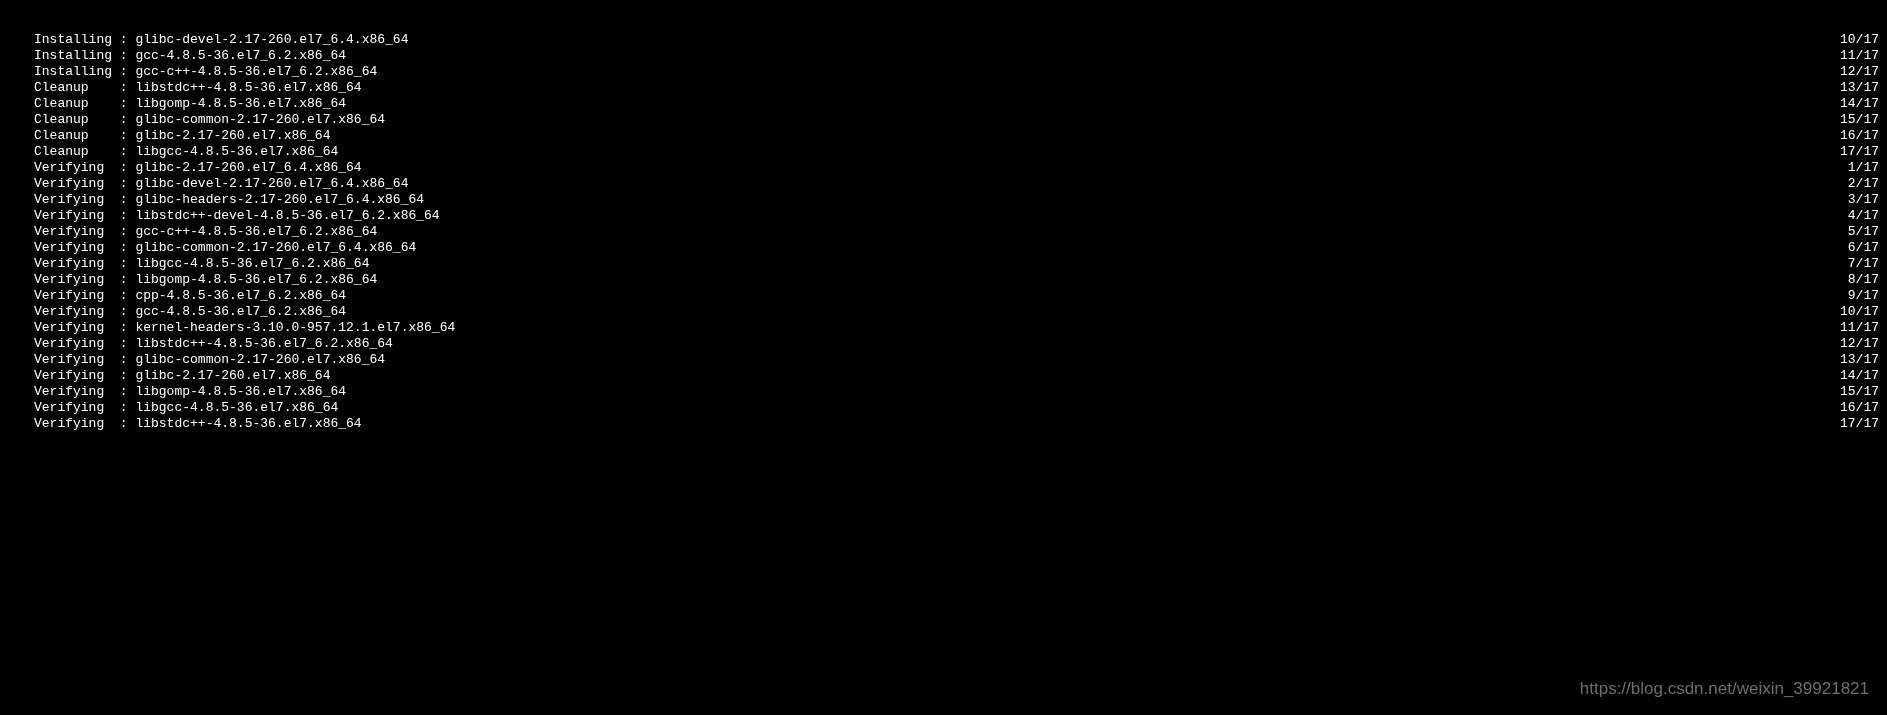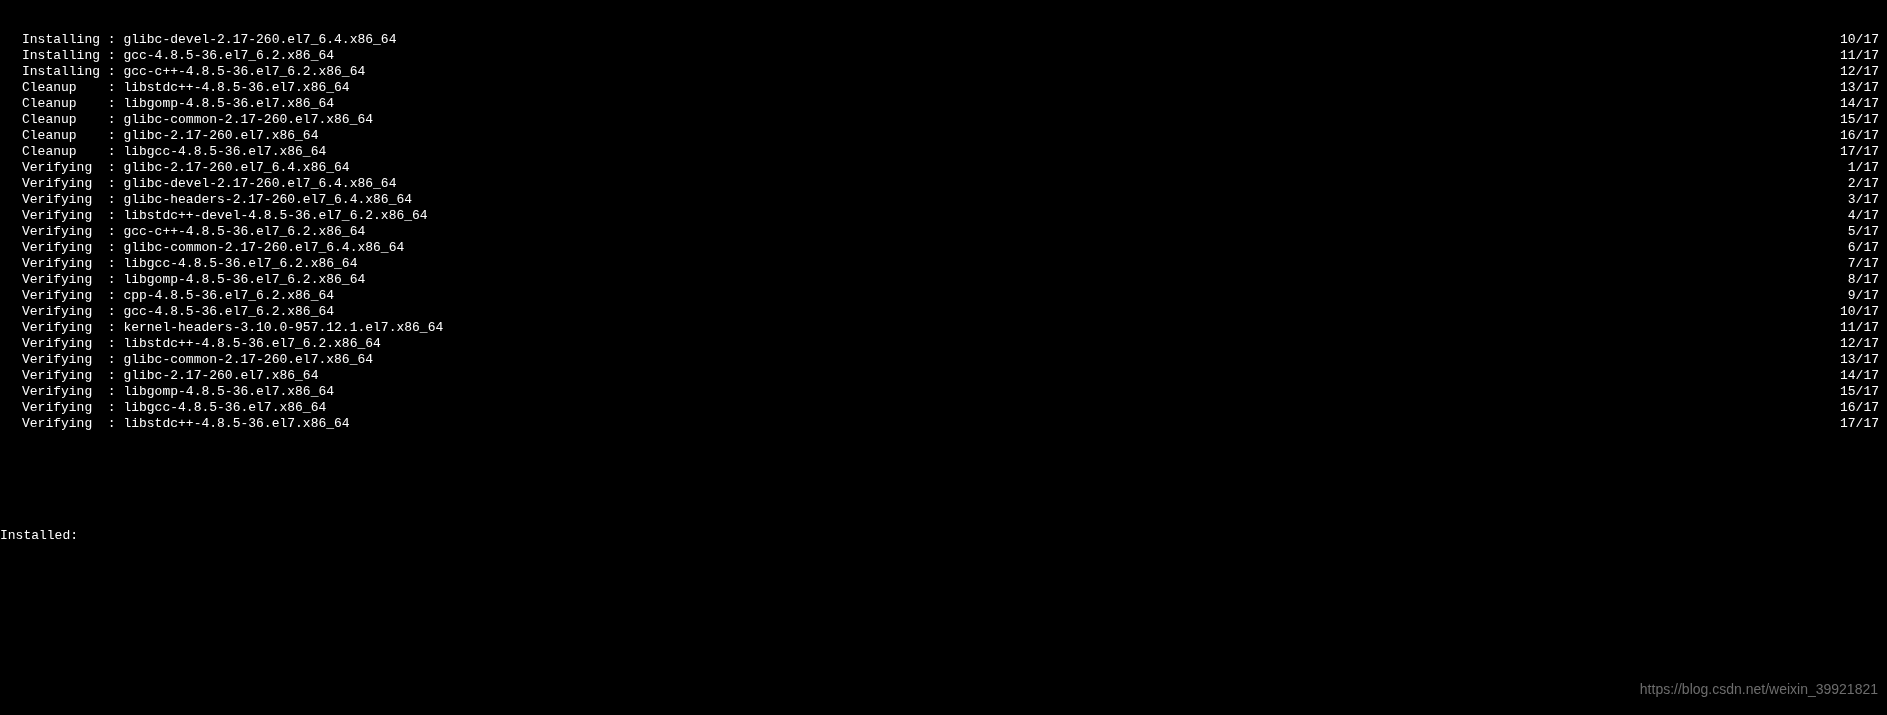--- a/index.html
+++ b/index.html
@@ -1,32 +1,31 @@
 <!DOCTYPE html>
 <html><head>
 <meta charset="utf-8">
 <style>
   html,body{margin:0;padding:0;background:#000;color:#fff;font-family:Consolas,"Courier New",monospace;font-size:13px;line-height:16px;width:1887px;height:715px;overflow:hidden}
   .term{padding:0;white-space:pre}
   .row{display:flex;justify-content:space-between}
-  .row .left{padding-left:22px}
+  .row .left{padding-left:34px}
   .row .right{padding-right:8px;text-align:right}
   .blank{height:16px}
   .hdr{padding-left:0}
   .pkg-item{padding-left:17px;min-width:310px}
-  .watermark{position:fixed;right:9px;bottom:18px;color:#6d6d6d;font-size:14px;font-family:Arial,sans-serif}
+  .watermark{position:fixed;right:18px;bottom:18px;color:#6d6d6d;font-size:17px;font-family:Arial,sans-serif}
 </style>
 </head>
 <body>
 
 <div class="term">
   <div id="progress-block"><div class="row"><span class="left">Installing : glibc-devel-2.17-260.el7_6.4.x86_64</span><span class="right">10/17</span></div><div class="row"><span class="left">Installing : gcc-4.8.5-36.el7_6.2.x86_64</span><span class="right">11/17</span></div><div class="row"><span class="left">Installing : gcc-c++-4.8.5-36.el7_6.2.x86_64</span><span class="right">12/17</span></div><div class="row"><span class="left">Cleanup    : libstdc++-4.8.5-36.el7.x86_64</span><span class="right">13/17</span></div><div class="row"><span class="left">Cleanup    : libgomp-4.8.5-36.el7.x86_64</span><span class="right">14/17</span></div><div class="row"><span class="left">Cleanup    : glibc-common-2.17-260.el7.x86_64</span><span class="right">15/17</span></div><div class="row"><span class="left">Cleanup    : glibc-2.17-260.el7.x86_64</span><span class="right">16/17</span></div><div class="row"><span class="left">Cleanup    : libgcc-4.8.5-36.el7.x86_64</span><span class="right">17/17</span></div><div class="row"><span class="left">Verifying  : glibc-2.17-260.el7_6.4.x86_64</span><span class="right">1/17</span></div><div class="row"><span class="left">Verifying  : glibc-devel-2.17-260.el7_6.4.x86_64</span><span class="right">2/17</span></div><div class="row"><span class="left">Verifying  : glibc-headers-2.17-260.el7_6.4.x86_64</span><span class="right">3/17</span></div><div class="row"><span class="left">Verifying  : libstdc++-devel-4.8.5-36.el7_6.2.x86_64</span><span class="right">4/17</span></div><div class="row"><span class="left">Verifying  : gcc-c++-4.8.5-36.el7_6.2.x86_64</span><span class="right">5/17</span></div><div class="row"><span class="left">Verifying  : glibc-common-2.17-260.el7_6.4.x86_64</span><span class="right">6/17</span></div><div class="row"><span class="left">Verifying  : libgcc-4.8.5-36.el7_6.2.x86_64</span><span class="right">7/17</span></div><div class="row"><span class="left">Verifying  : libgomp-4.8.5-36.el7_6.2.x86_64</span><span class="right">8/17</span></div><div class="row"><span class="left">Verifying  : cpp-4.8.5-36.el7_6.2.x86_64</span><span class="right">9/17</span></div><div class="row"><span class="left">Verifying  : gcc-4.8.5-36.el7_6.2.x86_64</span><span class="right">10/17</span></div><div class="row"><span class="left">Verifying  : kernel-headers-3.10.0-957.12.1.el7.x86_64</span><span class="right">11/17</span></div><div class="row"><span class="left">Verifying  : libstdc++-4.8.5-36.el7_6.2.x86_64</span><span class="right">12/17</span></div><div class="row"><span class="left">Verifying  : glibc-common-2.17-260.el7.x86_64</span><span class="right">13/17</span></div><div class="row"><span class="left">Verifying  : glibc-2.17-260.el7.x86_64</span><span class="right">14/17</span></div><div class="row"><span class="left">Verifying  : libgomp-4.8.5-36.el7.x86_64</span><span class="right">15/17</span></div><div class="row"><span class="left">Verifying  : libgcc-4.8.5-36.el7.x86_64</span><span class="right">16/17</span></div><div class="row"><span class="left">Verifying  : libstdc++-4.8.5-36.el7.x86_64</span><span class="right">17/17</span></div></div>
 
   <div class="blank"></div>
-  <div class="hdr">Installed:</div>
 
   <div class="blank"></div>
   
 
   
   
   
 
   
   

